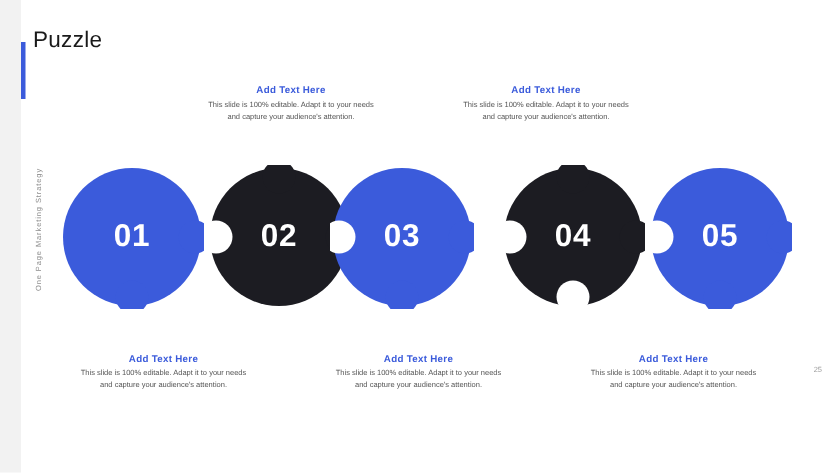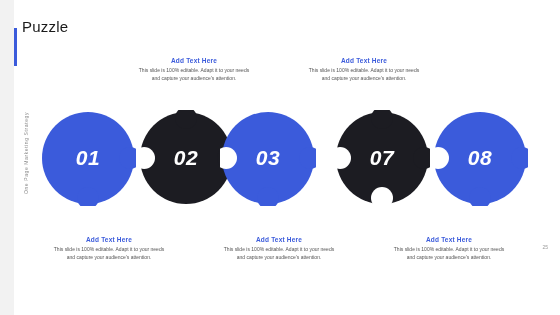--- a/index.html
+++ b/index.html
@@ -51,21 +51,20 @@
   }
   .piece{
     position:absolute;top:0;width:96px;height:96px;
   }
   .piece svg{display:block;}
   .piece .num{
     position:absolute;left:0;top:0;width:96px;height:96px;
     display:flex;align-items:center;justify-content:center;
     font-size:21px;font-weight:bold;color:#ffffff;
     letter-spacing:0.5px;
-    font-style:italic;
   }
   
   .callout{
     position:absolute;width:118px;text-align:center;
   }
   .callout .head{
     font-size:6.5px;font-weight:bold;color:#3b5bdb;
     margin-bottom:3px;letter-spacing:0.2px;
   }
   .callout .body{
@@ -130,31 +129,31 @@
     </div>
 
     <div class="piece" style="left:294px;">
       <svg width="96" height="96" viewBox="0 0 96 96">
         <circle cx="48" cy="48" r="46" fill="#1c1c22"></circle>
         <circle cx="90" cy="48" r="11" fill="#1c1c22"></circle>
         <circle cx="48" cy="8" r="11" fill="#1c1c22"></circle>
         <circle cx="6" cy="48" r="11" fill="#ffffff"></circle>
         <circle cx="48" cy="88" r="11" fill="#ffffff"></circle>
       </svg>
-      <div class="num">07</div>
+      <div class="num">04</div>
     </div>
 
     <div class="piece" style="left:392px;">
       <svg width="96" height="96" viewBox="0 0 96 96">
         <circle cx="48" cy="48" r="46" fill="#3b5bdb"></circle>
         <circle cx="90" cy="48" r="11" fill="#3b5bdb"></circle>
         <circle cx="48" cy="88" r="11" fill="#3b5bdb"></circle>
         <circle cx="6" cy="48" r="11" fill="#ffffff"></circle>
       </svg>
-      <div class="num">08</div>
+      <div class="num">05</div>
     </div>
 
   </div>
 
   <div class="callout c-bot1">
     <div class="head">Add Text Here</div>
     <div class="body">This slide is 100% editable. Adapt it to your needs and capture your audience's attention.</div>
   </div>
   <div class="callout c-bot2">
     <div class="head">Add Text Here</div>

